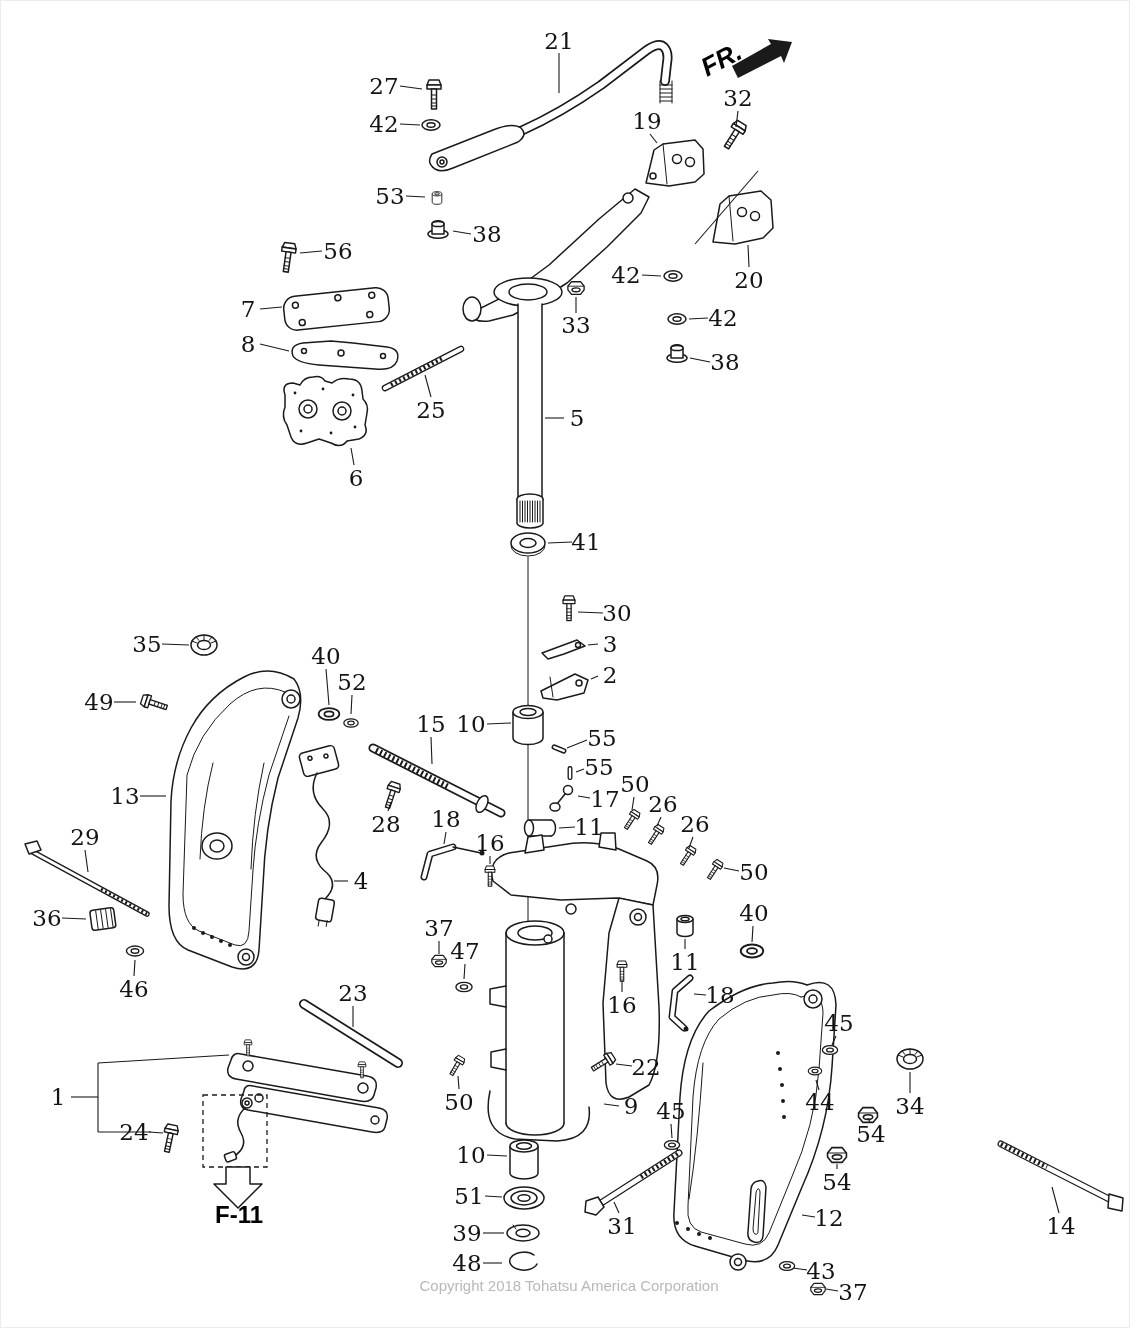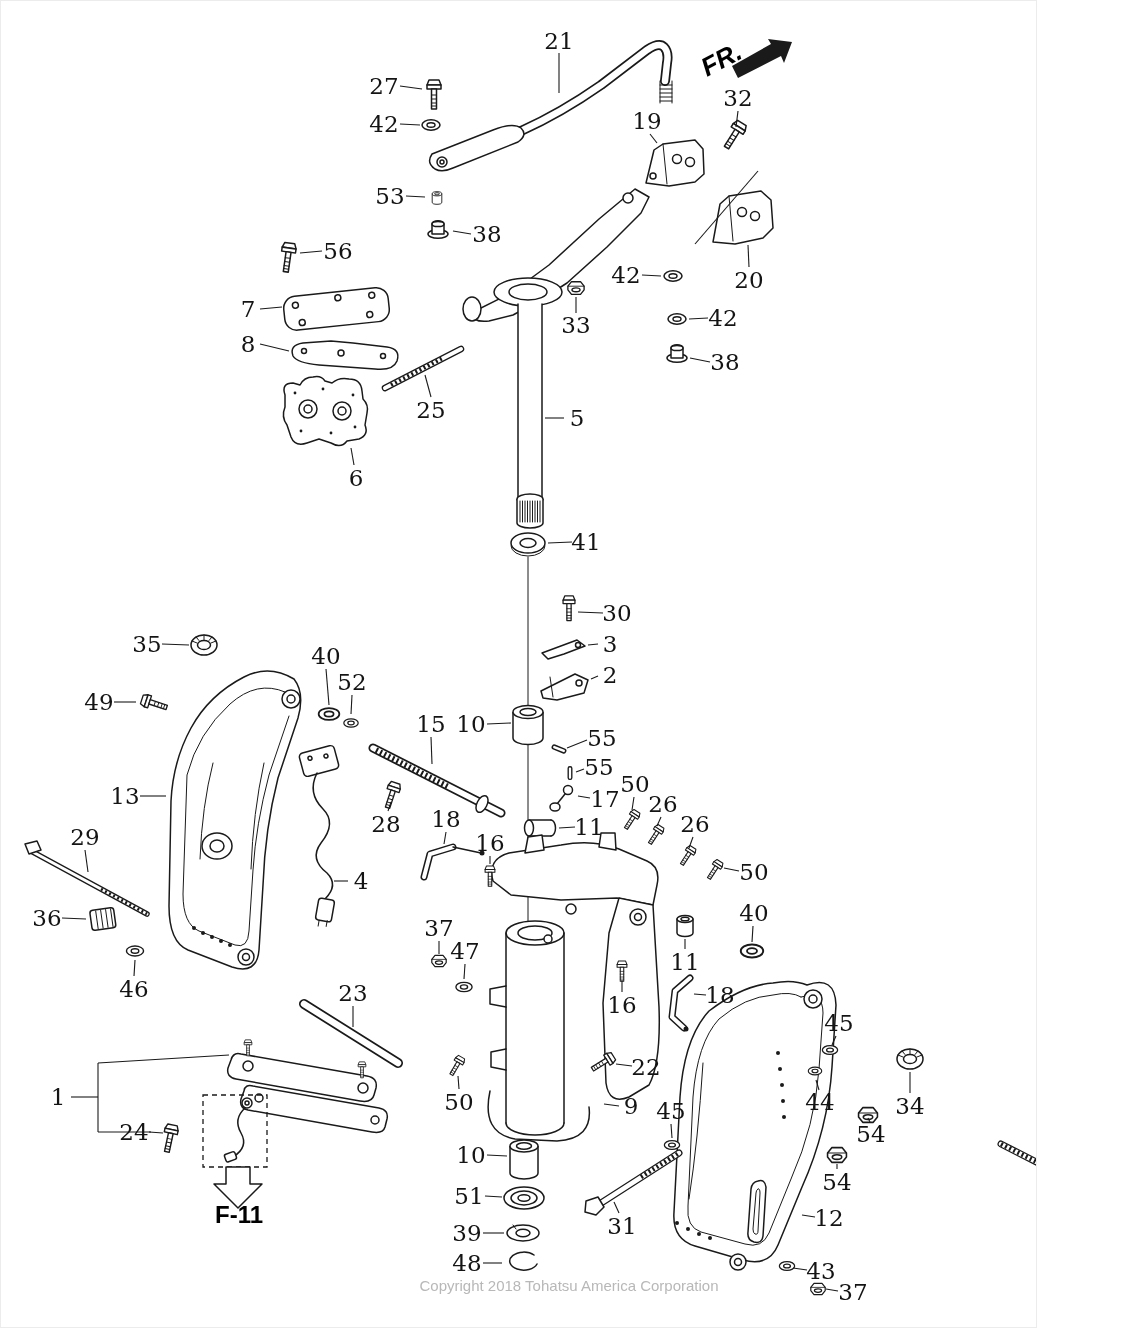--- a/index.html
+++ b/index.html
@@ -1,16 +1,16 @@
 <!DOCTYPE html>
 <html style="--c-line: #1a1a1a; --c-label: #141414; --c-copyright: #b8b8b8; --c-background: #ffffff;"><head>
 <meta charset="utf-8">
 <style>
   html,body{margin:0;padding:0;background:#fff;}
-  .stage{position:relative;width:1037px;height:1328px;background:var(--c-background,#fff);
+  .stage{position:relative;width:1130px;height:1328px;background:var(--c-background,#fff);
          font-family:"DejaVu Serif",serif;overflow:hidden;border:1px solid #ececec;box-sizing:border-box;}
   svg{display:block}
   
   .p{fill:#fff;stroke:var(--c-line,#1a1a1a);stroke-width:1.5;stroke-linejoin:round;}
   .pw{fill:#fff;stroke:none;}
   .ln{fill:none;stroke:var(--c-line,#1a1a1a);stroke-width:1.5;stroke-linejoin:round;stroke-linecap:round;}
   .thin{stroke-width:1;}
   .tubeO{fill:none;stroke:var(--c-line,#1a1a1a);stroke-linejoin:round;stroke-linecap:round;}
   .tubeI{fill:none;stroke:#fff;stroke-linecap:round;}
   .thr{fill:none;stroke:var(--c-line,#1a1a1a);stroke-linecap:butt;stroke-dasharray:2 2.6;}

